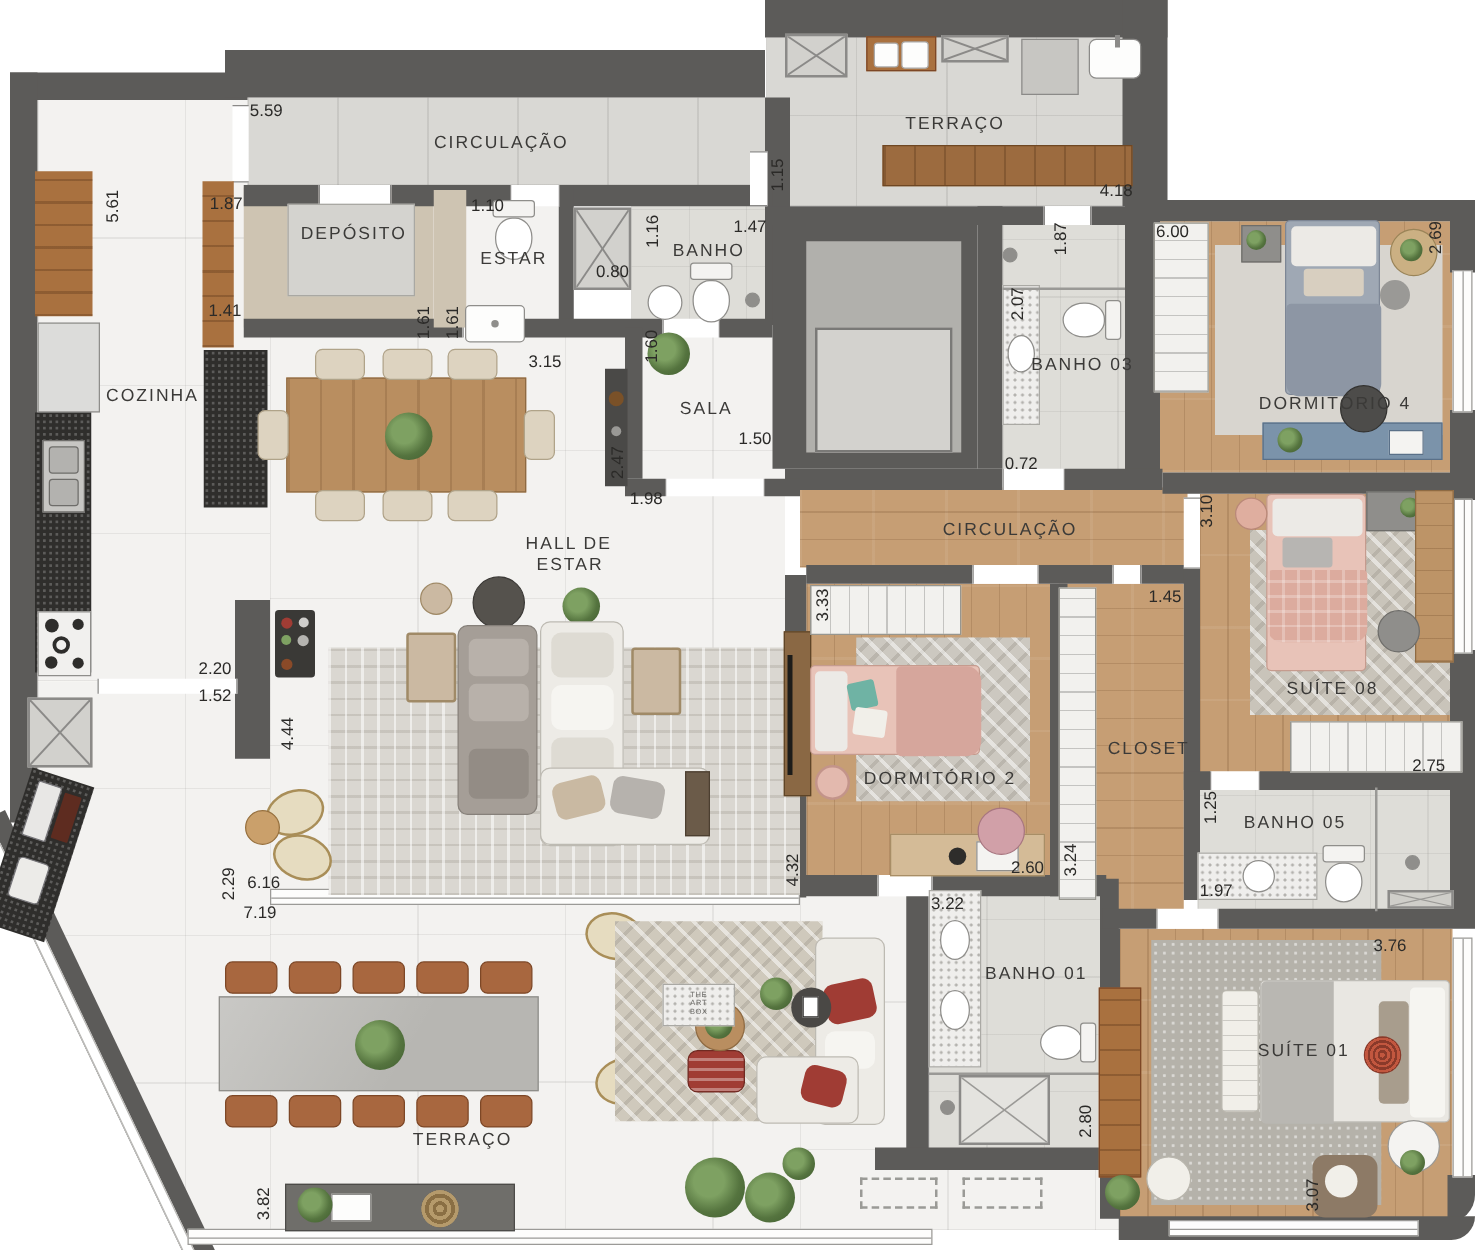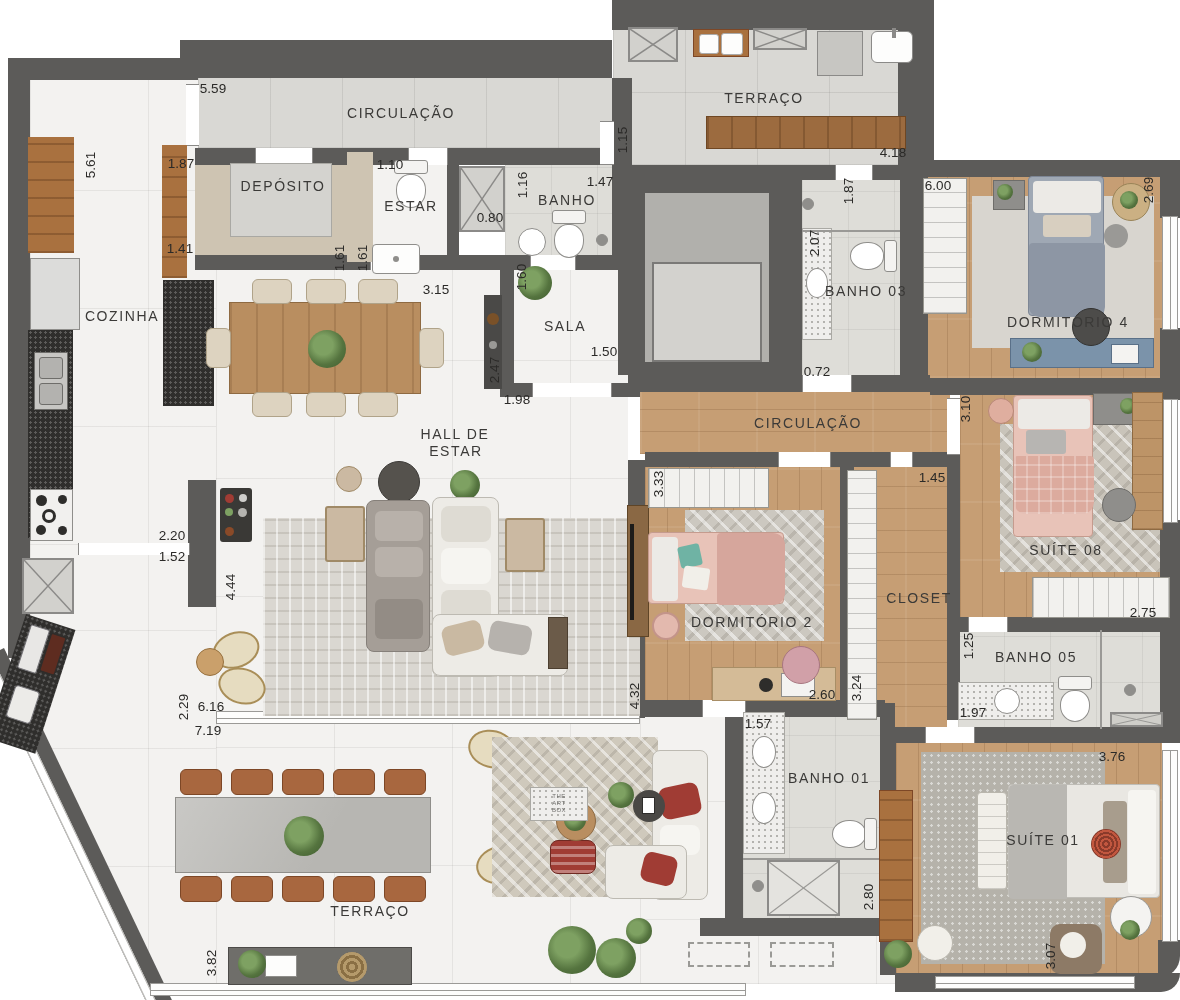--- a/index.html
+++ b/index.html
@@ -491,21 +491,21 @@
   <div class="dim" style="left:932px;top:477px">1.45</div>
   <div class="dim v" style="left:658px;top:484px">3.33</div>
   <div class="dim" style="left:172px;top:535px">2.20</div>
   <div class="dim" style="left:172px;top:556px">1.52</div>
   <div class="dim v" style="left:230px;top:587px">4.44</div>
   <div class="dim" style="left:1143px;top:612px">2.75</div>
   <div class="dim v" style="left:968px;top:646px">1.25</div>
   <div class="dim" style="left:973px;top:712px">1.97</div>
   <div class="dim" style="left:822px;top:694px">2.60</div>
   <div class="dim v" style="left:856px;top:688px">3.24</div>
-  <div class="dim" style="left:758px;top:723px">1.57</div>
+  <div class="dim" style="left:758px;top:723px">3.22</div>
   <div class="dim v" style="left:634px;top:696px">4.32</div>
   <div class="dim v" style="left:183px;top:707px">2.29</div>
   <div class="dim" style="left:211px;top:706px">6.16</div>
   <div class="dim" style="left:208px;top:730px">7.19</div>
   <div class="dim v" style="left:868px;top:897px">2.80</div>
   <div class="dim" style="left:1112px;top:756px">3.76</div>
   <div class="dim v" style="left:1050px;top:956px">3.07</div>
   <div class="dim v" style="left:211px;top:963px">3.82</div>
 
 </div>

